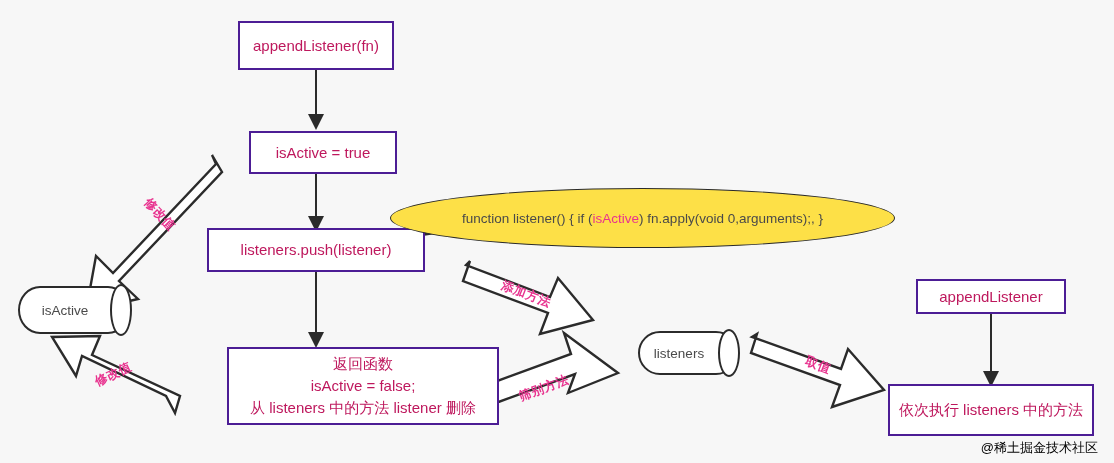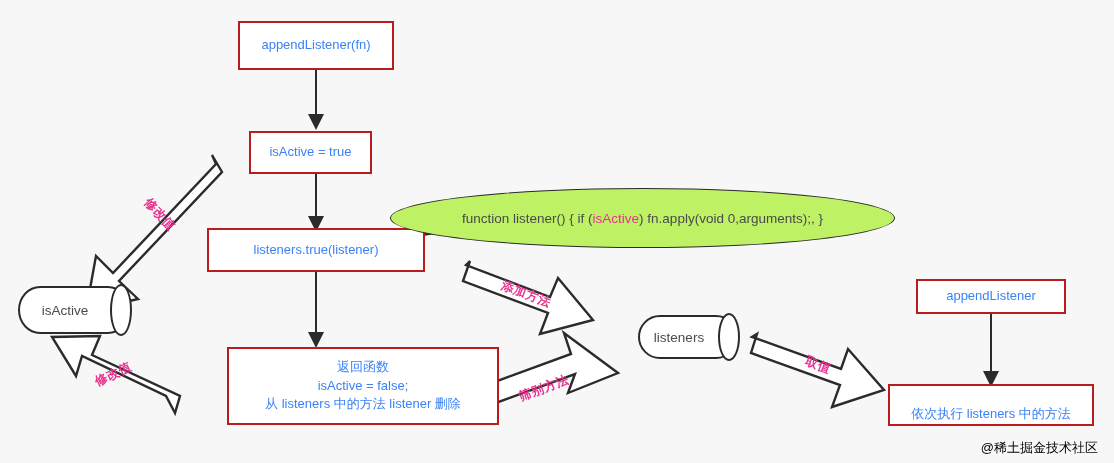--- a/index.html
+++ b/index.html
@@ -19,37 +19,37 @@
     position: absolute;
     left: 0;
     top: 0;
     width: 1114px;
     height: 463px;
   }
   .node {
     position: absolute;
     box-sizing: border-box;
     background: #ffffff;
-    border: 2px solid #b91c1c;
-    color: #3b82f6;
+    border: 2px solid #4c1d95;
+    color: #be185d;
     display: flex;
     flex-direction: column;
     align-items: center;
     justify-content: center;
     text-align: center;
-    font-size: 13px;
+    font-size: 15px;
     line-height: 1.45;
     white-space: nowrap;
   }
   .node-line { display: block; }
 
   .ellipse-node {
     position: absolute;
     box-sizing: border-box;
-    background: #bef264;
+    background: #fde047;
     border: 1.6px solid #2b2b2b;
     border-radius: 50%;
     color: #4a4a4a;
     display: flex;
     align-items: center;
     justify-content: center;
     font-size: 13.5px;
     white-space: nowrap;
   }
   .code-hl { color: #e8338f; }
@@ -162,57 +162,57 @@
 
     <g>
       <path d="M757,334 L751,353 L840,385 L832,407 L884,390 L848,349 L841,369 L752,337 Z" fill="#ffffff" stroke="#2b2b2b" stroke-width="2.4" stroke-linejoin="miter"></path>
     </g>
   </svg>
 
   <div class="node" style="left:238px; top:21px; width:156px; height:49px;">
     <span class="node-line">appendListener(fn)</span>
   </div>
 
-  <div class="node" style="left:249px; top:131px; width:123px; height:43px;">
+  <div class="node" style="left:249px; top:131px; width:148px; height:43px;">
     <span class="node-line">isActive = true</span>
   </div>
 
   <div class="node" style="left:207px; top:228px; width:218px; height:44px;">
-    <span class="node-line">listeners.true(listener)</span>
+    <span class="node-line">listeners.push(listener)</span>
   </div>
 
   <div class="node" style="left:183px; top:347px; width:272px; height:78px;margin-left:44px;">
     <span class="node-line">返回函数</span>
     <span class="node-line">isActive = false;</span>
     <span class="node-line">从 listeners 中的方法 listener 删除</span>
   </div>
 
   <div class="ellipse-node" style="left:390px; top:188px; width:505px; height:60px;">
     <span>
       <span>function listener() {  if (</span><span class="code-hl">isActive</span><span>) fn.apply(void 0,arguments);,  }</span>
     </span>
   </div>
 
   <div class="cylinder" style="left:18px; top:286px; width:112px; height:48px;">
     <div class="cyl-body"></div>
     <div class="cyl-cap"></div>
     <div class="cyl-label">isActive</div>
   </div>
 
-  <div class="cylinder" style="left:638px; top:315px; width:100px; height:44px;">
+  <div class="cylinder" style="left:638px; top:331px; width:100px; height:44px;">
     <div class="cyl-body"></div>
     <div class="cyl-cap"></div>
     <div class="cyl-label">listeners</div>
   </div>
 
   <div class="node" style="left:916px; top:279px; width:150px; height:35px;">
     <span class="node-line">appendListener</span>
   </div>
 
-  <div class="node" style="left:888px; top:384px; width:206px; height:42px;justify-content:flex-end;">
+  <div class="node" style="left:888px; top:384px; width:206px; height:52px;">
     <span class="node-line">依次执行 listeners 中的方法</span>
   </div>
 
   <div class="arrow-label" style="left:140px; top:206px; transform: rotate(47deg); transform-origin: 50% 50%;">修改值</div>
 
   <div class="arrow-label" style="left:94px; top:366px; transform: rotate(-25deg); transform-origin: 50% 50%;">修改值</div>
 
   <div class="arrow-label" style="left:500px; top:286px; transform: rotate(21deg); transform-origin: 50% 50%;">添加方法</div>
 
   <div class="arrow-label" style="left:518px; top:380px; transform: rotate(-20deg); transform-origin: 50% 50%;">筛别方法</div>

